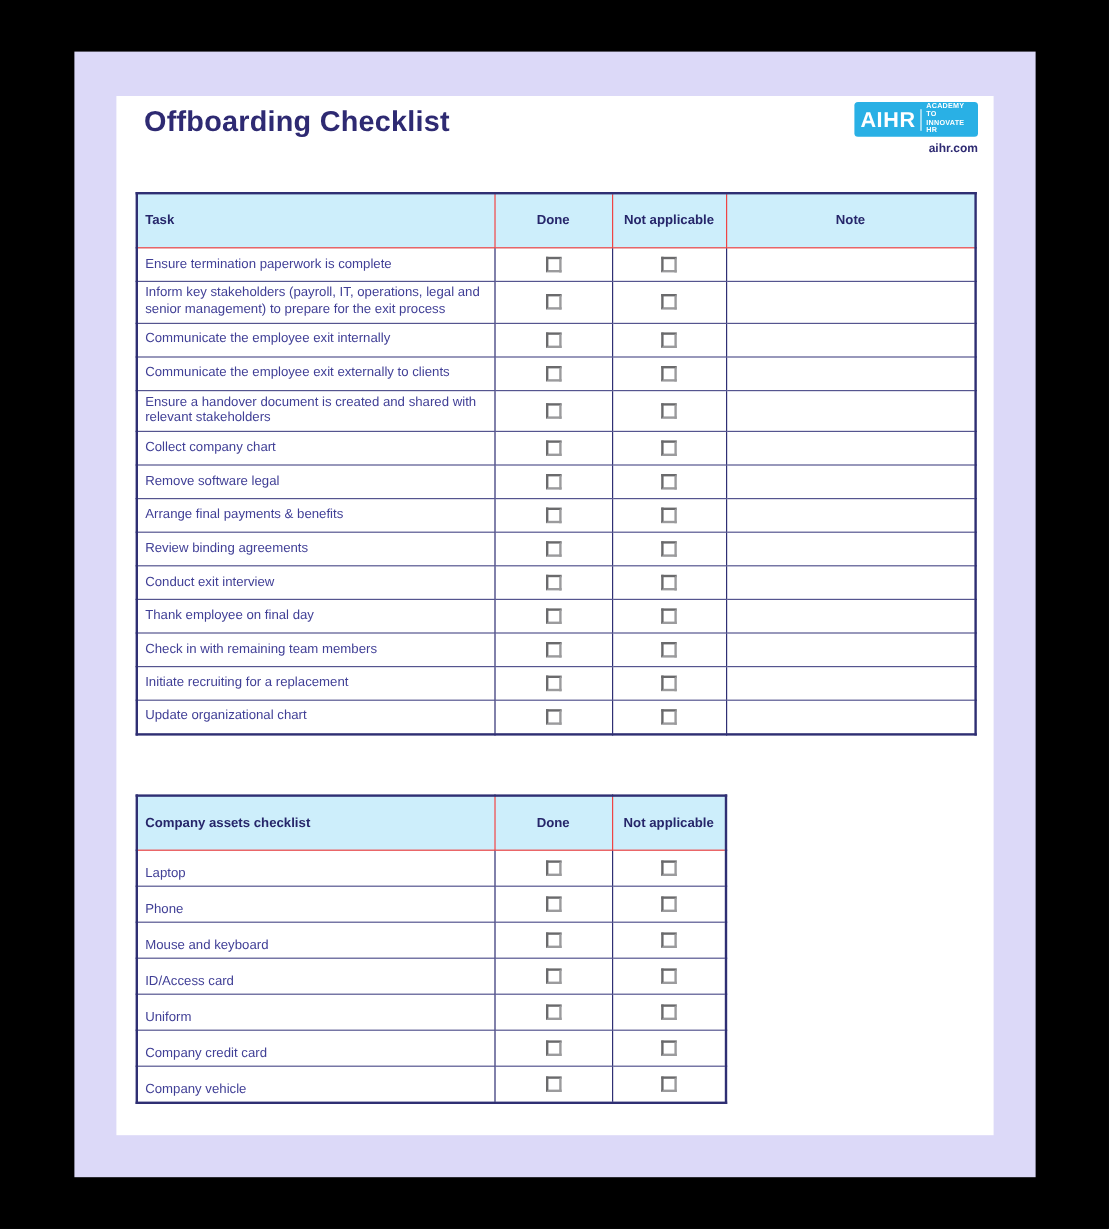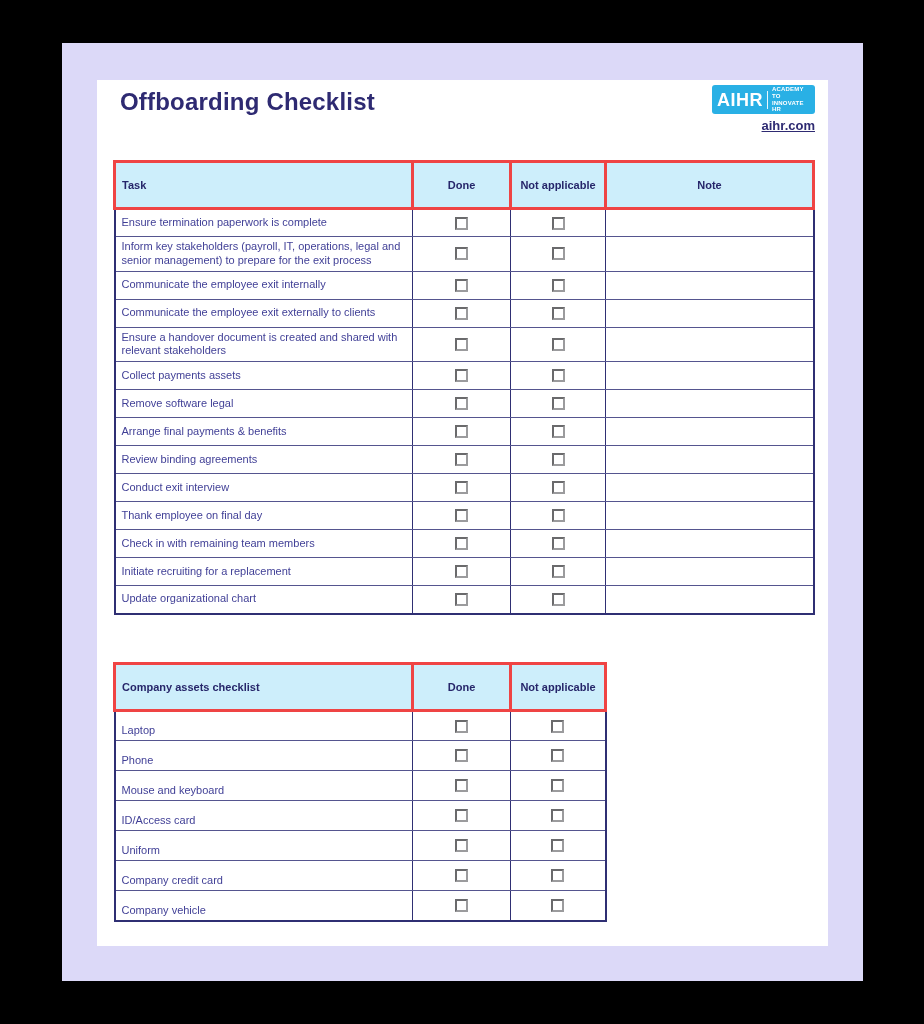--- a/index.html
+++ b/index.html
@@ -71,24 +71,23 @@
     color: #ffffff;
     font-weight: bold;
     font-size: 6px;
     line-height: 1.15;
     text-align: left;
     letter-spacing: 0.2px;
   }
   .logo-link {
     display: inline-block;
     margin-top: 4px;
-    font-size: 13px;
+    font-size: 10px;
     font-weight: bold;
     color: #2e2a72;
-    text-decoration: underline;
     cursor: pointer;
   }
 
   table.checklist {
     position: absolute;
     border-collapse: collapse;
     table-layout: fixed;
     background: #ffffff;
     border: 2px solid #2f2f73;
   }
@@ -103,21 +102,21 @@
   #table-assets .c-done { width: 98px; }
   #table-assets .c-na   { width: 95px; }
 
   table.checklist th {
     background: #cdeefb;
     color: #26266a;
     font-size: 11px;
     font-weight: bold;
     height: 29px;
     padding: 16px 6px;
-    border: 3px solid #ef4444;
+    border: 1px solid #ef4444;
     text-align: center;
     vertical-align: middle;
   }
   table.checklist th.th-task { text-align: left; }
 
   table.checklist td {
     border-left: 1px solid #2f2f73;
     border-right: 1px solid #2f2f73;
     border-top: 1px solid #55558f;
     border-bottom: 1px solid #55558f;
@@ -221,21 +220,21 @@
               <td class="task">Ensure a handover document is created and shared with relevant stakeholders</td>
               <td class="cb">
                 <div class="checkbox"></div>
               </td>
               <td class="cb">
                 <div class="checkbox"></div>
               </td>
               <td class="note"></td>
             </tr>
             <tr>
-              <td class="task">Collect payments assets</td>
+              <td class="task">Collect company chart</td>
               <td class="cb">
                 <div class="checkbox"></div>
               </td>
               <td class="cb">
                 <div class="checkbox"></div>
               </td>
               <td class="note"></td>
             </tr>
             <tr>
               <td class="task">Remove software legal</td>

